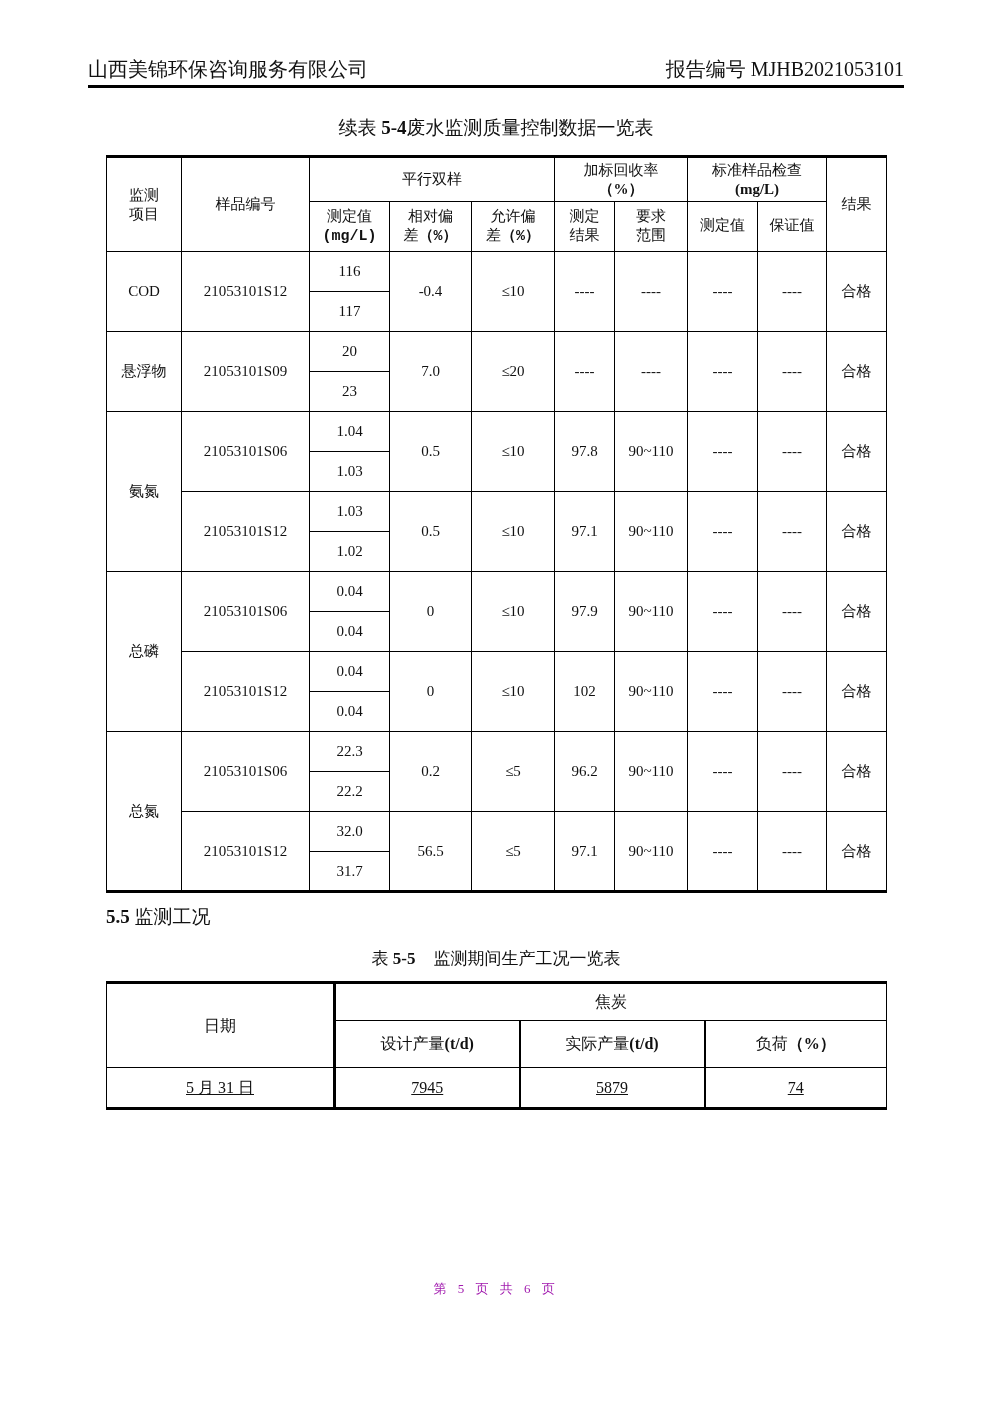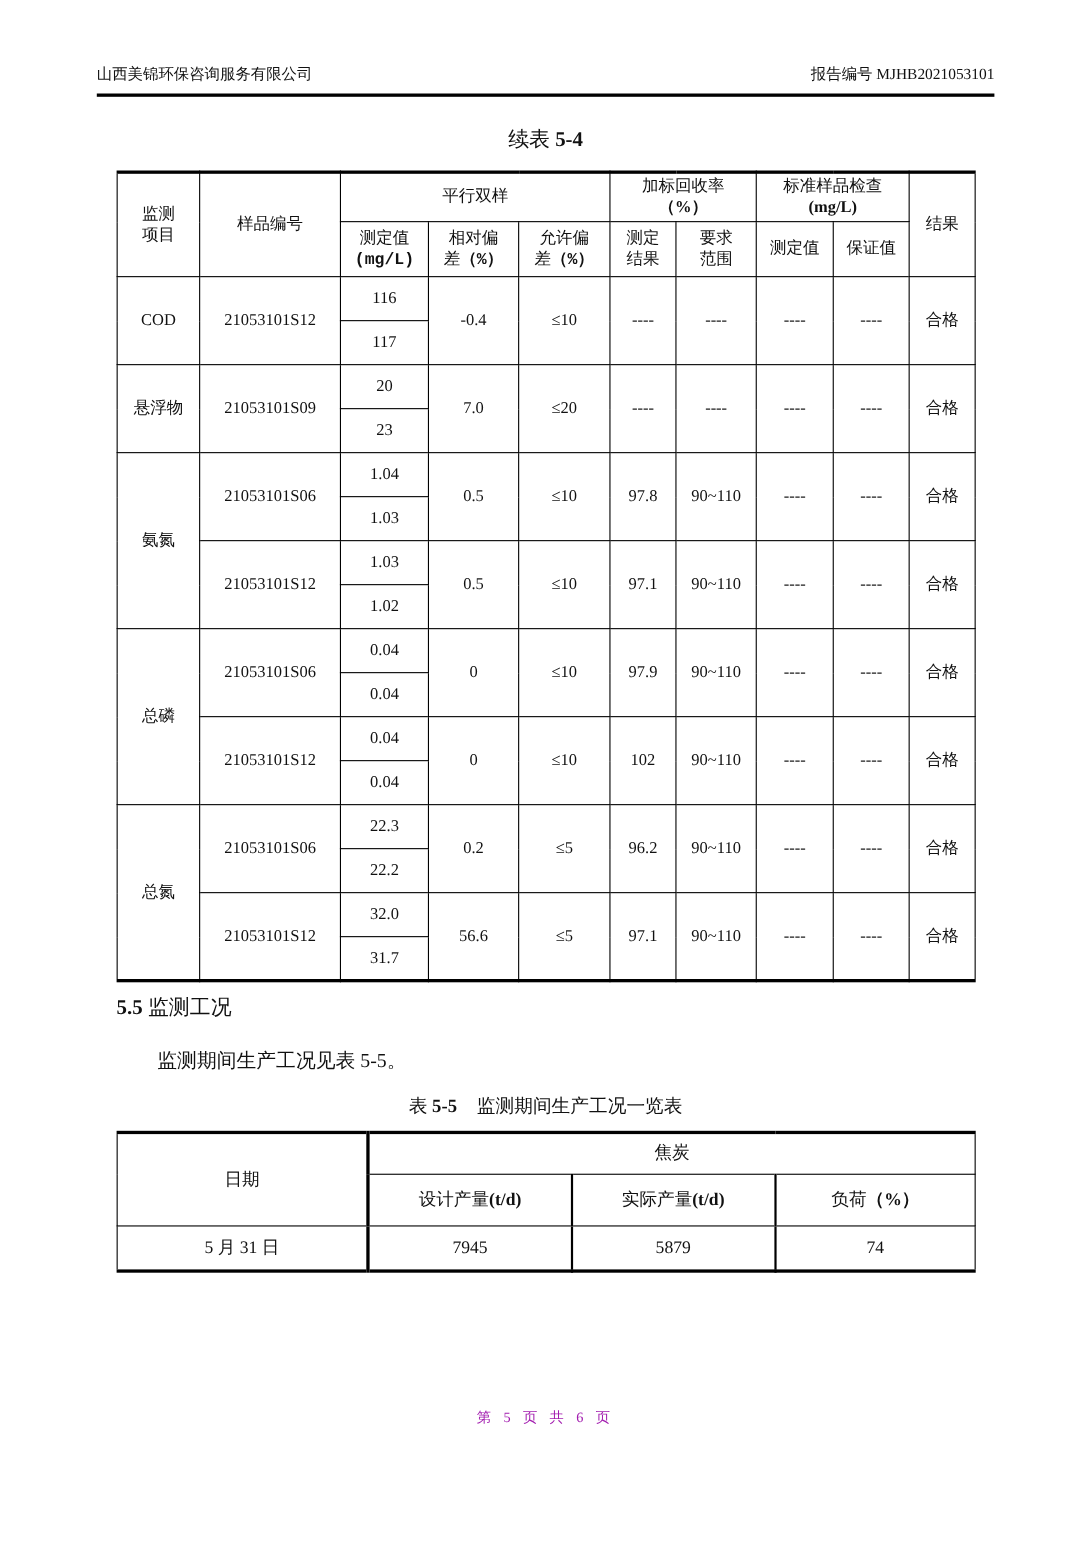--- a/index.html
+++ b/index.html
@@ -2,21 +2,21 @@
 <html><head>
 <meta charset="utf-8">
 <style>
   html,body{margin:0;padding:0;background:#ffffff;}
   body{
     width:992px;height:1403px;position:relative;
     font-family:"Liberation Serif","DejaVu Serif",serif;
     color:#111;
   }
   .header-band{width:816px;margin:0 auto;padding-top:60px;}
-  .header-row{display:flex;justify-content:space-between;align-items:flex-end;font-size:14px;line-height:18px;}
+  .header-row{display:flex;justify-content:space-between;align-items:flex-end;font-size:20px;line-height:18px;}
   .header-rule{height:3px;background:#000;margin-top:7px;}
   .doc-title{margin-top:27px;display:flex;justify-content:center;font-size:19px;line-height:25px;}
   .content{width:780px;margin:0 auto;}
   table{border-collapse:collapse;table-layout:fixed;width:780px;}
   .qc{margin-top:15px;border-top:3px solid #000;border-bottom:3px solid #000;}
   .qc th,.qc td{
     border:1px solid #000;text-align:center;vertical-align:middle;
     font-size:15px;font-weight:normal;padding:0 2px;white-space:pre-line;line-height:19px;
   }
   .qc thead tr.hr1{height:45px;}
@@ -27,21 +27,21 @@
   .tbl-caption{margin-top:19px;display:flex;justify-content:center;gap:18px;font-size:17px;line-height:22px;text-align:center;}
   .ops{margin-top:11px;border-top:3px solid #000;border-bottom:3px solid #000;}
   .ops th,.ops td{
     border:1px solid #000;text-align:center;vertical-align:middle;
     font-size:16px;font-weight:normal;padding:0 2px;line-height:20px;
   }
   .ops .thickL{border-left:3px solid #000;}
   .ops .medL{border-left:2px solid #000;text-align:center;}
   .ops tr.or1{height:38px;}
   .ops tr.or2{height:47px;}
-  .ops tr.odata{height:41px;}
+  .ops tr.odata{height:41px;text-decoration:underline;}
   .footer{
     position:absolute;top:1280px;left:0;width:100%;
     text-align:center;font-size:13px;letter-spacing:4px;color:#a21caf;
   }
   .lat{font-weight:bold;}
 </style>
 </head>
 <body>
 
 <div class="header-band">
@@ -49,20 +49,21 @@
     <span>山西美锦环保咨询服务有限公司</span>
     <span>报告编号 MJHB2021053101</span>
   </div>
   <div class="header-rule"></div>
 </div>
 
 <div class="content">
 
   <div class="doc-title">
     <span class="fmt"><span>续表 </span><span class="lat">5-4</span></span>
+    <span class="fmt"><span>废水监测质量控制数据一览表</span></span>
   </div>
 
   <table class="qc">
     <colgroup>
       <col style="width:75px">
         <col style="width:128px">
         <col style="width:80px">
       <col style="width:82px">
         <col style="width:83px">
         <col style="width:60px">
@@ -198,36 +199,35 @@
           <td rowspan="2">----</td>
           <td rowspan="2">----</td>
           <td rowspan="2">合格</td>
         </tr>
         <tr>
           <td>22.2</td>
         </tr>
         <tr>
           <td rowspan="2">21053101S12</td>
           <td>32.0</td>
-          <td rowspan="2">56.6</td>
+          <td rowspan="2">56.5</td>
           <td rowspan="2">≤5</td>
           <td rowspan="2">97.1</td>
           <td rowspan="2">90~110</td>
           <td rowspan="2">----</td>
           <td rowspan="2">----</td>
           <td rowspan="2">合格</td>
         </tr>
         <tr>
           <td>31.7</td>
         </tr>
       </tbody>
   </table>
 
   <p class="sec-heading fmt"><span class="lat">5.5</span><span> 监测工况</span></p>
-  <p class="paragraph">监测期间生产工况见表 5-5。</p>
 
   <div class="tbl-caption">
     <span class="fmt"><span>表 </span><span class="lat">5-5</span></span>
     <span class="fmt"><span>监测期间生产工况一览表</span></span>
   </div>
 
   <table class="ops">
     <colgroup>
       <col style="width:228px">
         <col style="width:185px">

